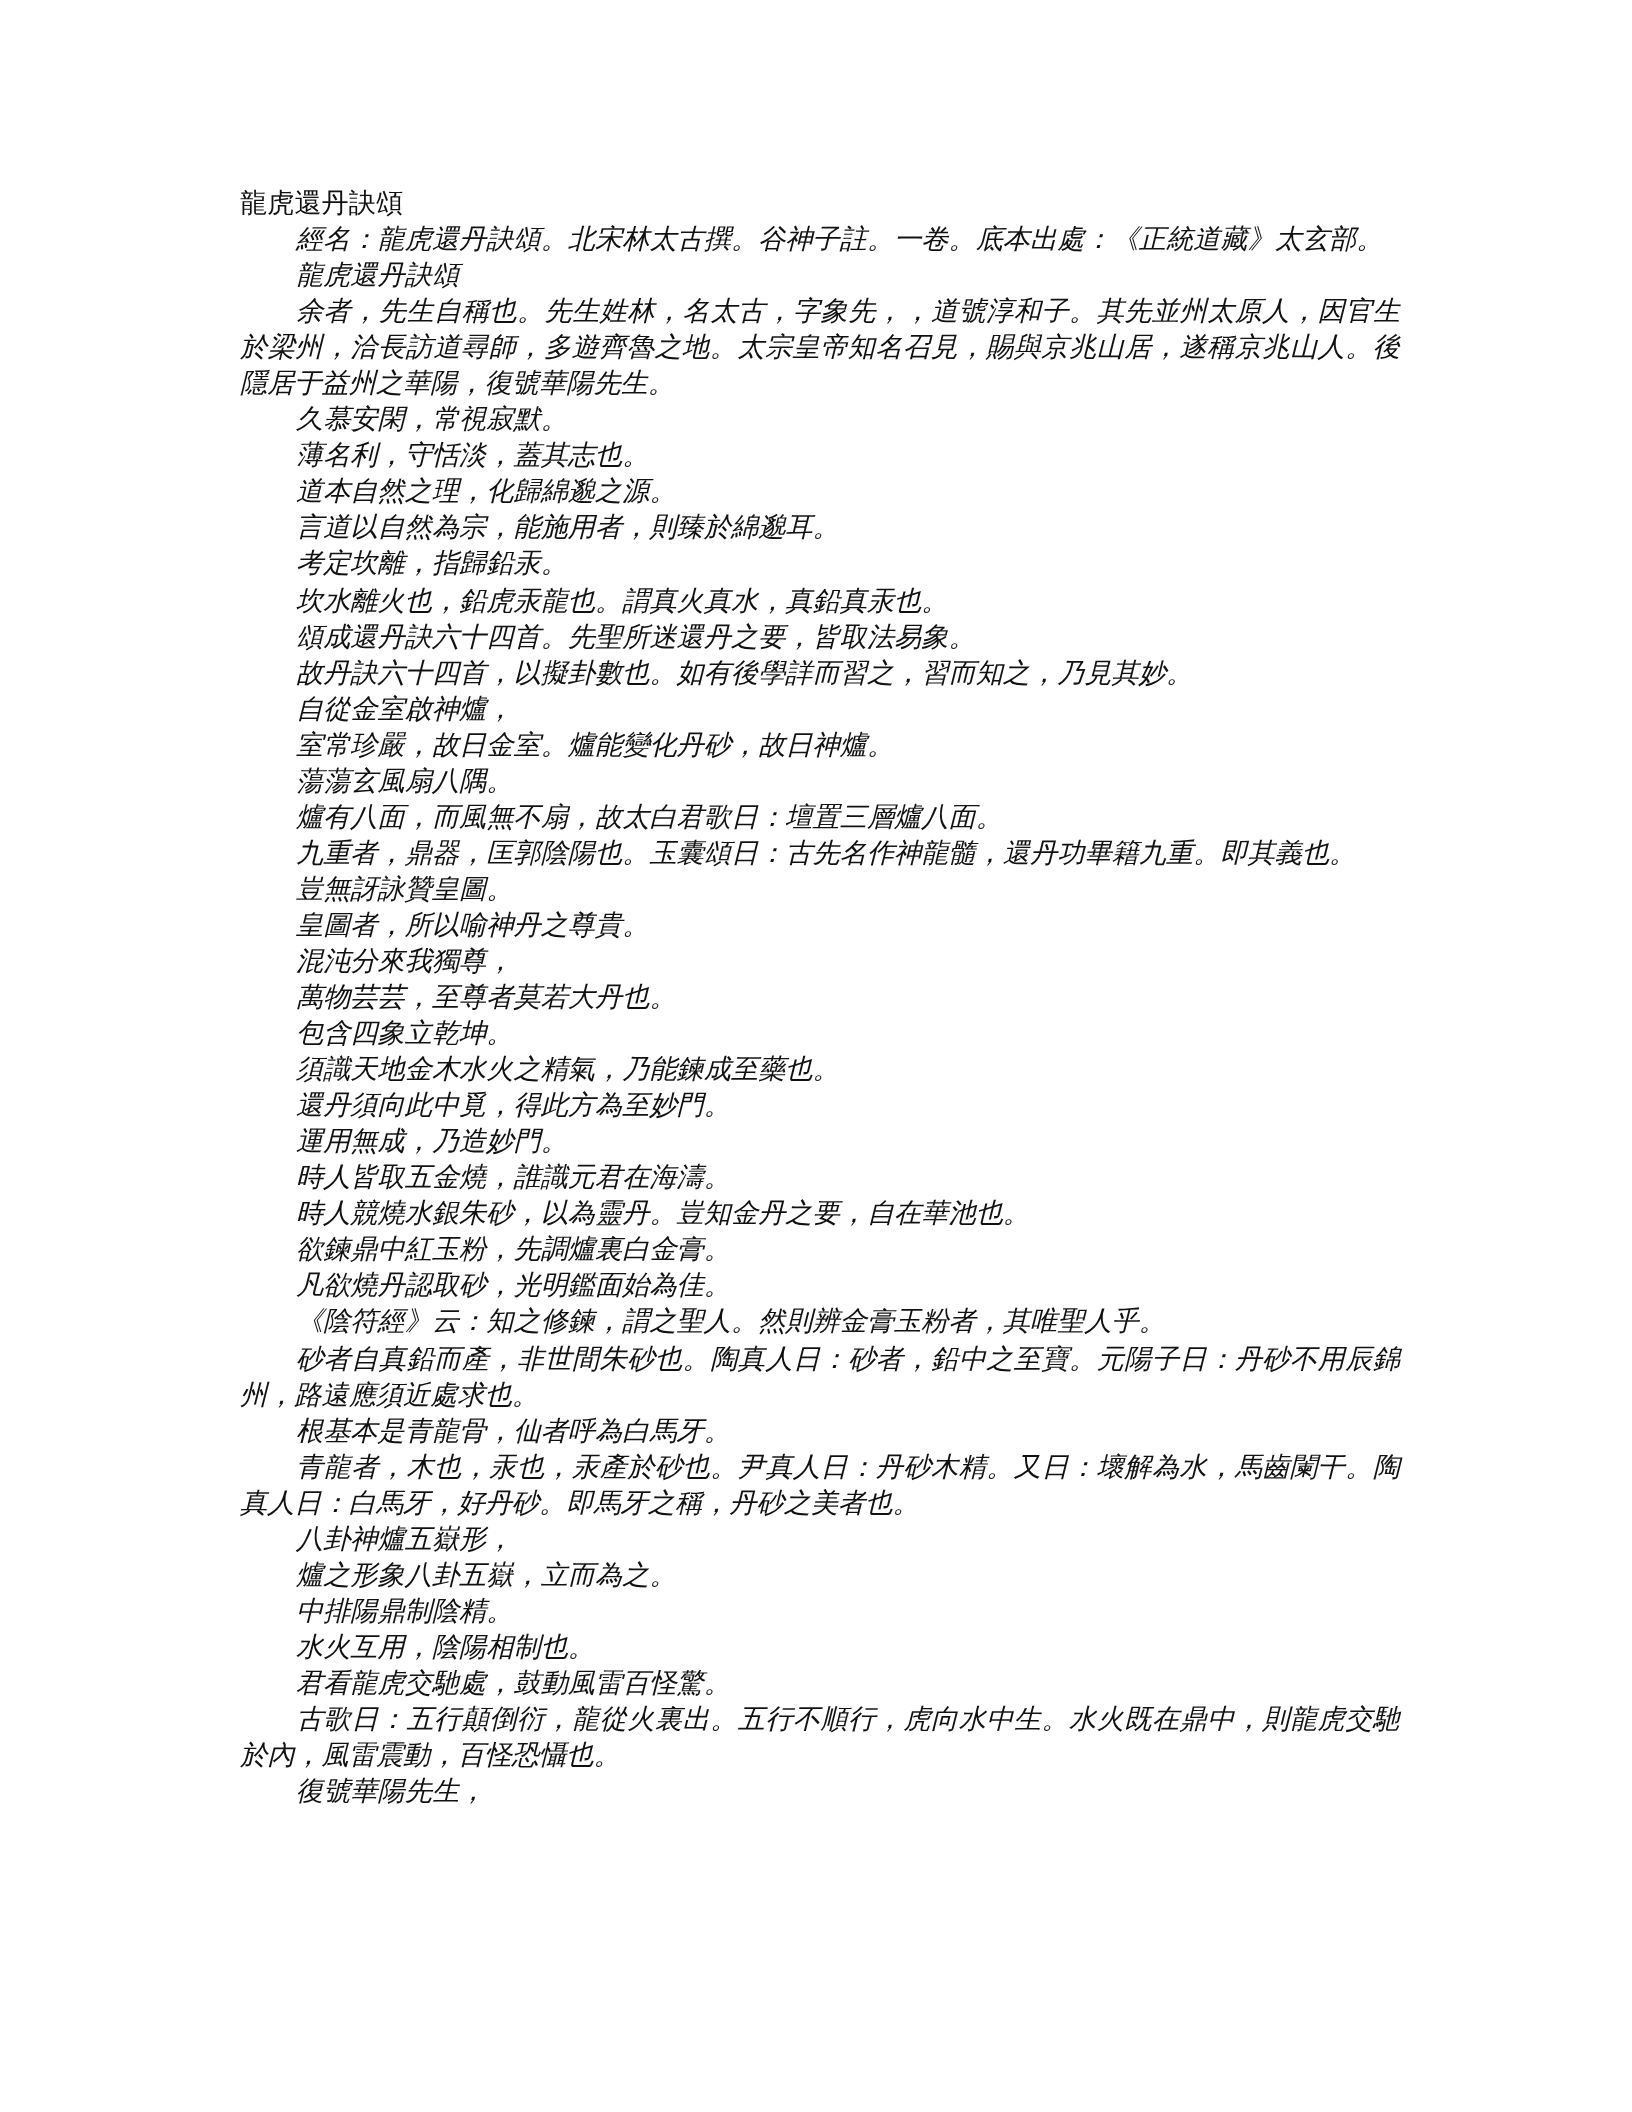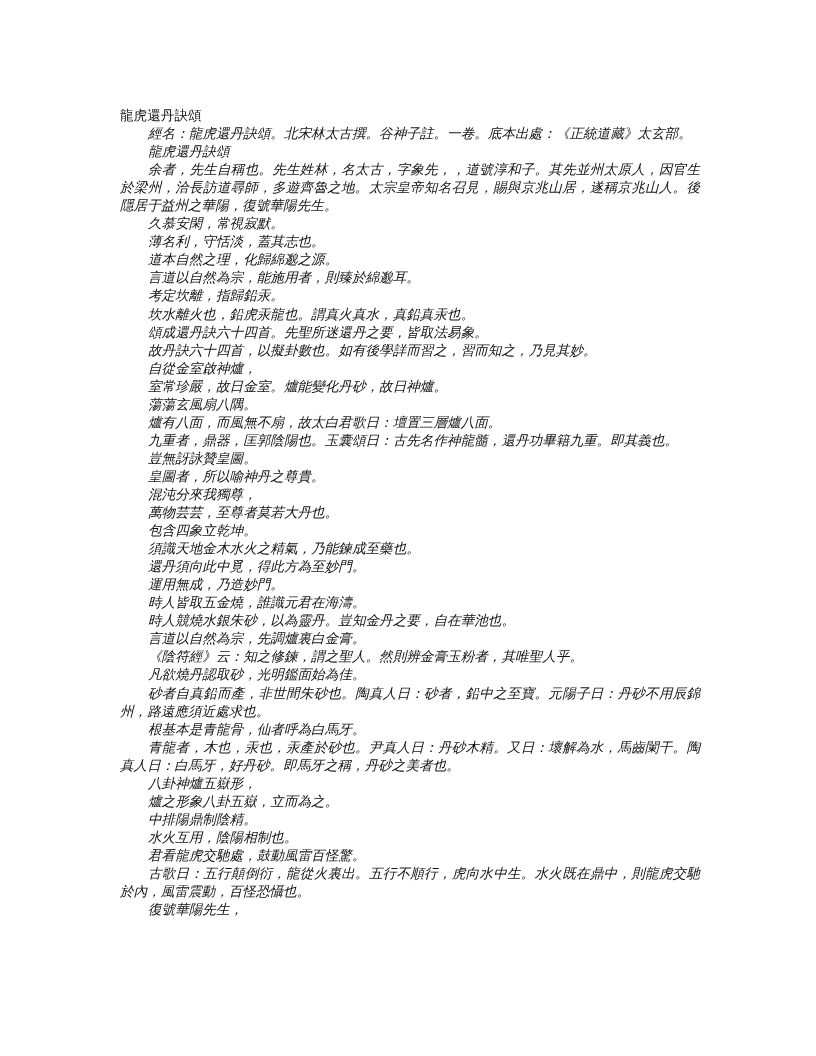--- a/index.html
+++ b/index.html
@@ -1,20 +1,20 @@
 <!DOCTYPE html>
 <html><head>
 <meta charset="utf-8">
 <style>
   html, body { margin: 0; padding: 0; background: #ffffff; }
   body { width: 816px; height: 1056px; position: relative; overflow: hidden; }
   .page {
     position: absolute;
     left: 120px;
-    top: 106px;
+    top: 93px;
     width: 580px;
     font-family: "DejaVu Serif", "Liberation Serif", serif;
     font-size: 13.6px;
     line-height: 18.05px;
     color: #111111;
   }
   .title { margin: 0; font-weight: normal; font-size: 13.6px; }
   .p { margin: 0; text-indent: 28px; text-align: justify; font-style: italic; }
 </style>
 </head>
@@ -42,23 +42,23 @@
     <p class="p">豈無訝詠贊皇圖。</p>
     <p class="p">皇圖者，所以喻神丹之尊貴。</p>
     <p class="p">混沌分來我獨尊，</p>
     <p class="p">萬物芸芸，至尊者莫若大丹也。</p>
     <p class="p">包含四象立乾坤。</p>
     <p class="p">須識天地金木水火之精氣，乃能鍊成至藥也。</p>
     <p class="p">還丹須向此中覓，得此方為至妙門。</p>
     <p class="p">運用無成，乃造妙門。</p>
     <p class="p">時人皆取五金燒，誰識元君在海濤。</p>
     <p class="p">時人競燒水銀朱砂，以為靈丹。豈知金丹之要，自在華池也。</p>
-    <p class="p">言道以自然為宗，先調爐裏白金膏。</p>
+    <p class="p">欲鍊鼎中紅玉粉，先調爐裏白金膏。</p>
+    <p class="p">凡欲燒丹認取砂，光明鑑面始為佳。</p>
     <p class="p">《陰符經》云：知之修鍊，謂之聖人。然則辨金膏玉粉者，其唯聖人乎。</p>
-    <p class="p">凡欲燒丹認取砂，光明鑑面始為佳。</p>
     <p class="p">砂者自真鉛而產，非世間朱砂也。陶真人日：砂者，鉛中之至寶。元陽子日：丹砂不用辰錦州，路遠應須近處求也。</p>
     <p class="p">根基本是青龍骨，仙者呼為白馬牙。</p>
     <p class="p">青龍者，木也，汞也，汞產於砂也。尹真人日：丹砂木精。又日：壞解為水，馬齒闌干。陶真人日：白馬牙，好丹砂。即馬牙之稱，丹砂之美者也。</p>
     <p class="p">八卦神爐五嶽形，</p>
     <p class="p">爐之形象八卦五嶽，立而為之。</p>
     <p class="p">中排陽鼎制陰精。</p>
     <p class="p">水火互用，陰陽相制也。</p>
     <p class="p">君看龍虎交馳處，鼓動風雷百怪驚。</p>
     <p class="p">古歌日：五行顛倒衍，龍從火裏出。五行不順行，虎向水中生。水火既在鼎中，則龍虎交馳於內，風雷震動，百怪恐懾也。</p>
     <p class="p">復號華陽先生，</p>

